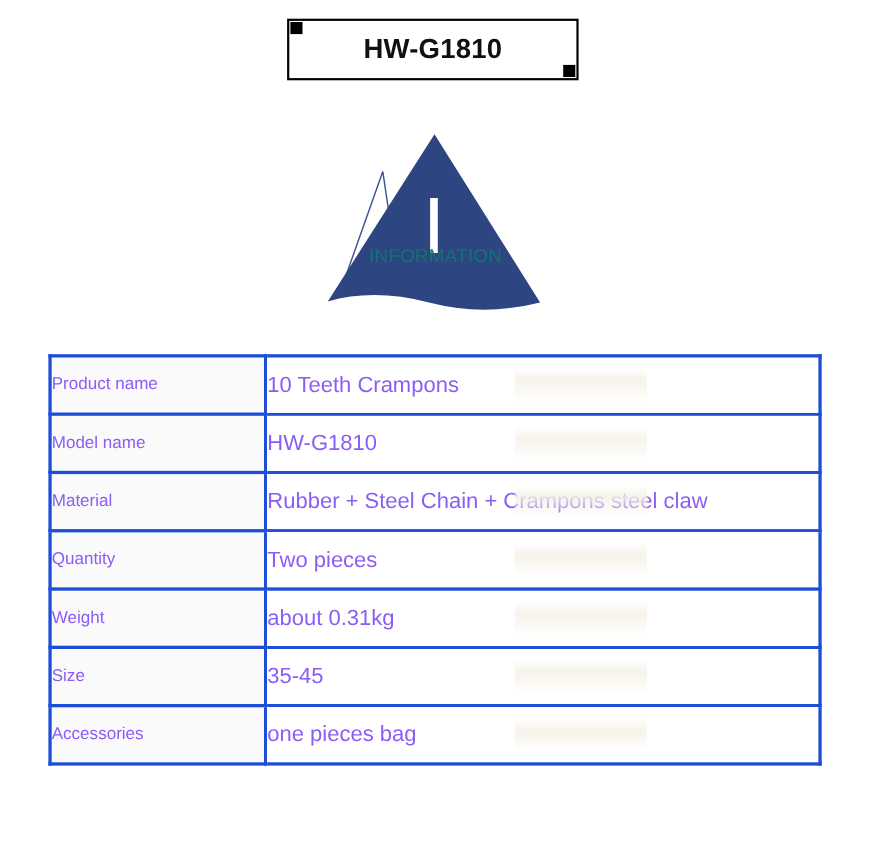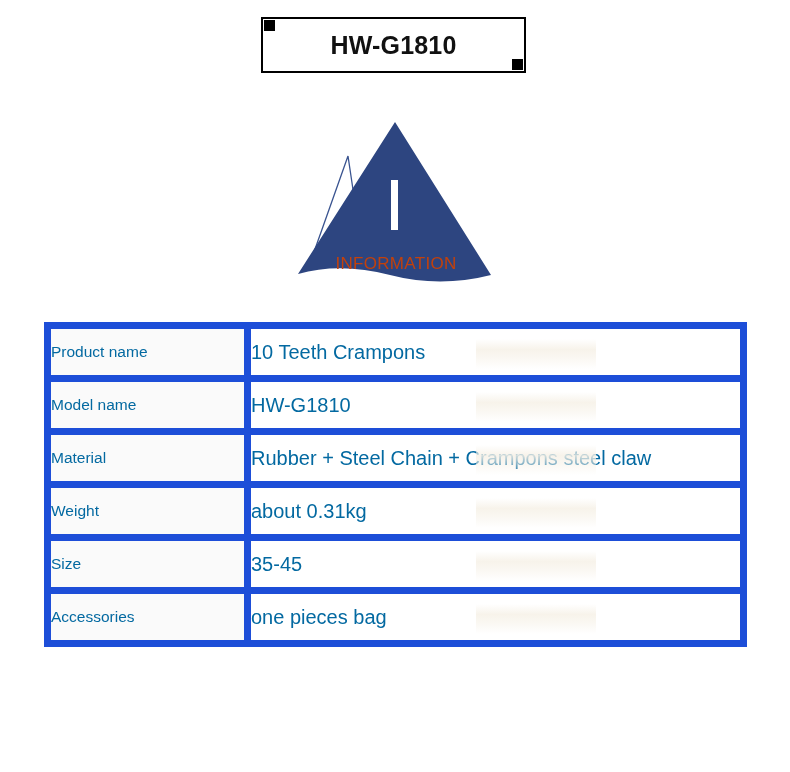--- a/index.html
+++ b/index.html
@@ -75,42 +75,41 @@
   #info-label {
     position: absolute;
     left: 0;
     right: 0;
     top: 112px;
     text-align: center;
     font-family: "Liberation Sans", sans-serif;
     font-size: 17px;
     font-weight: normal;
     letter-spacing: 0.3px;
-    color: #c2410c;
+    color: #0f766e;
     line-height: 1;
-    margin-top: 31px;
   }
 
   
   #spec-table {
     position: absolute;
     left: 44px;
     top: 322px;
     width: 703px;
     border-collapse: collapse;
     table-layout: fixed;
   }
   #spec-table tr { height: 53px; }
   #spec-table td {
-    border: 7px solid #1d4ed8;
+    border: 3px solid #1d4ed8;
     padding: 0;
     vertical-align: middle;
     font-family: "Liberation Sans", sans-serif;
     font-weight: normal;
-    color: #0369a1;
+    color: #8b5cf6;
   }
   td.spec-label {
     width: 193px;
     background: #fafafa;
     padding-left: 50px;
     font-size: 15.5px;
     color: #262626;
   }
   td.spec-value {
     background: #ffffff;
@@ -168,20 +167,24 @@
     </tr>
     <tr>
       <td class="spec-label">Model name</td>
       <td class="spec-value">HW-G1810</td>
     </tr>
     <tr>
       <td class="spec-label">Material</td>
       <td class="spec-value">Rubber + Steel Chain + Crampons steel claw</td>
     </tr>
     <tr>
+      <td class="spec-label">Quantity</td>
+      <td class="spec-value">Two pieces</td>
+    </tr>
+    <tr>
       <td class="spec-label">Weight</td>
       <td class="spec-value">about 0.31kg</td>
     </tr>
     <tr>
       <td class="spec-label">Size</td>
       <td class="spec-value">35-45</td>
     </tr>
     <tr>
       <td class="spec-label">Accessories</td>
       <td class="spec-value">one pieces bag</td>

